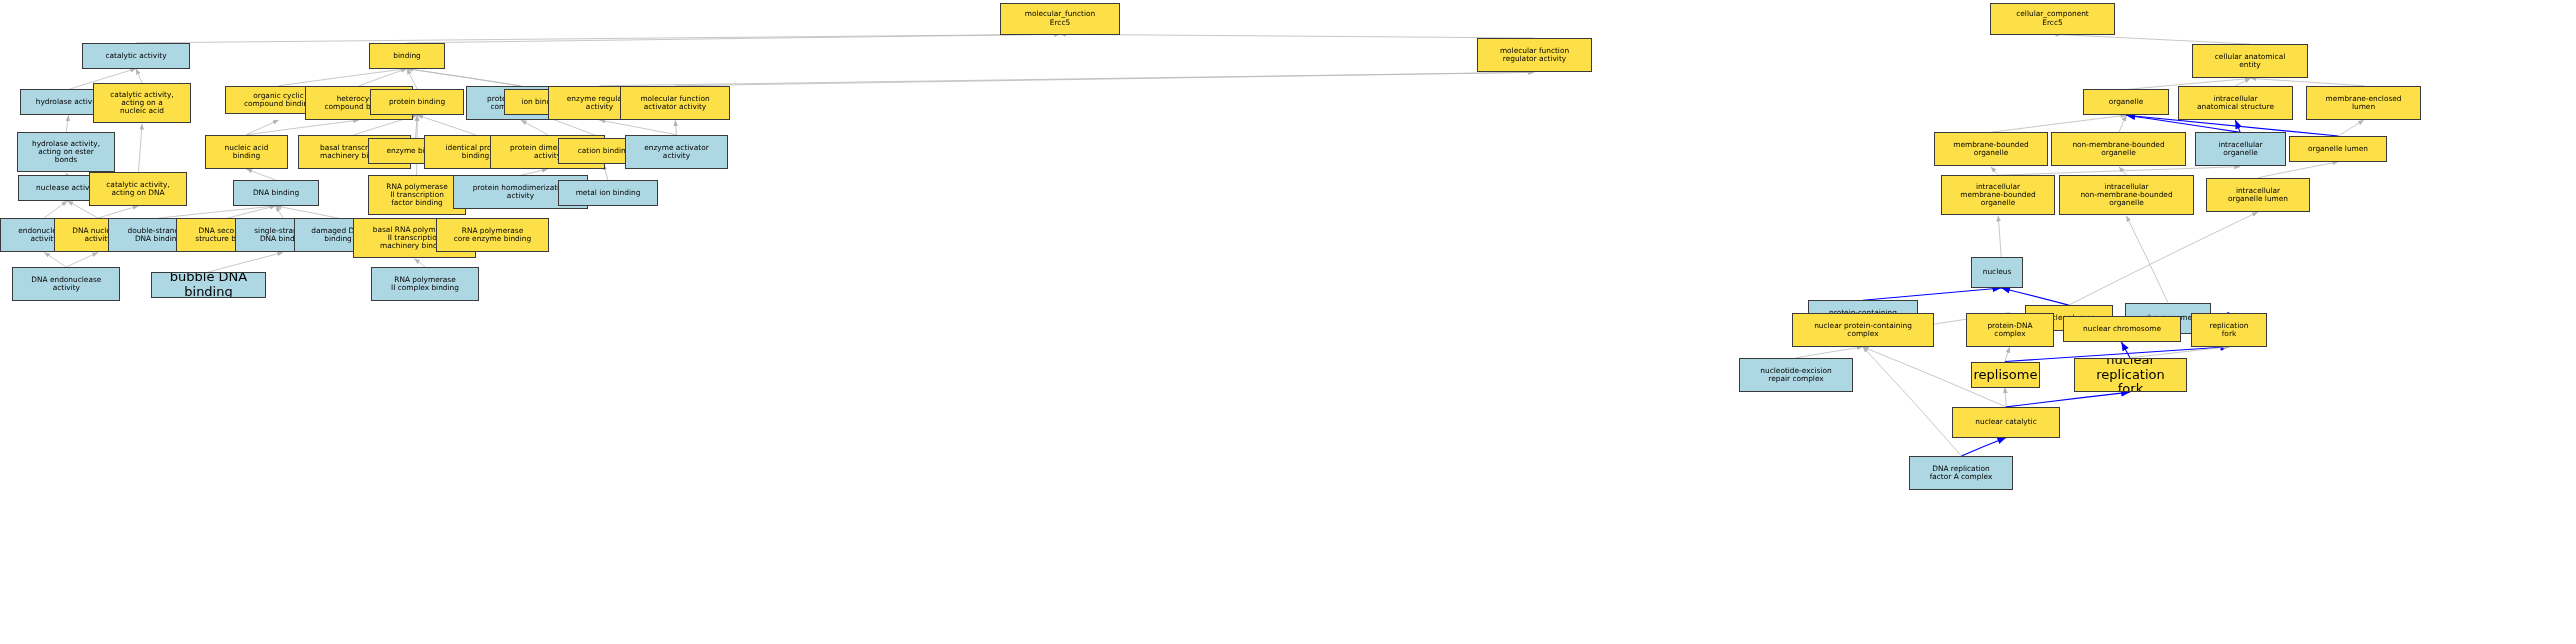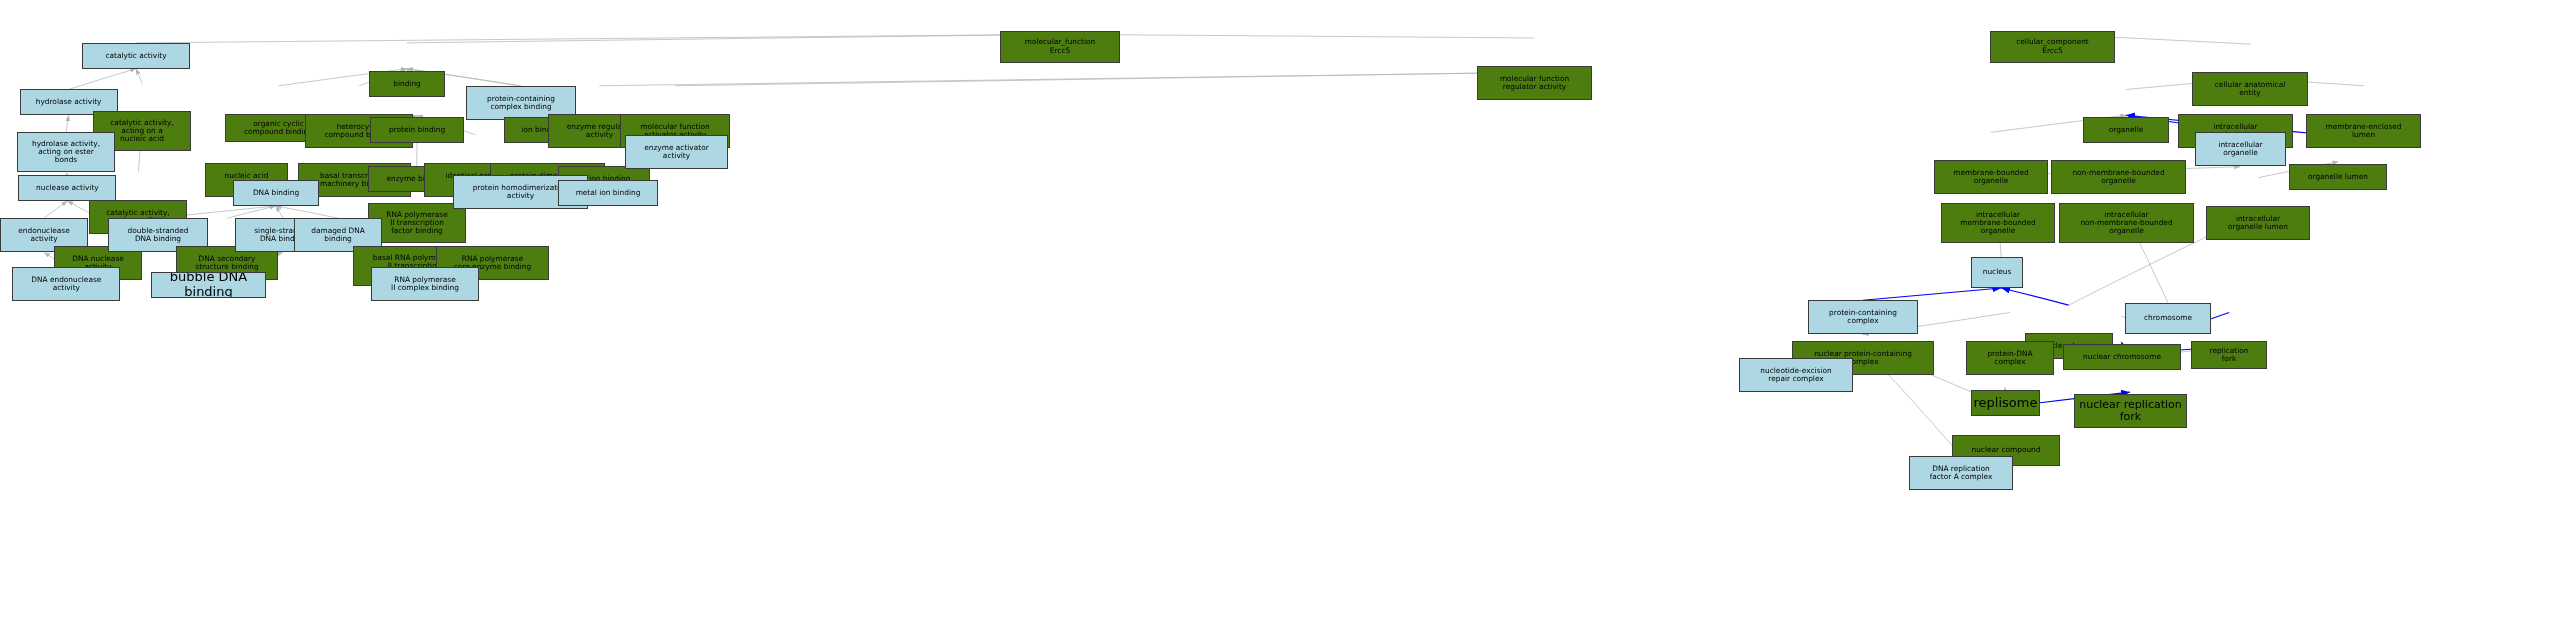--- a/index.html
+++ b/index.html
@@ -5,21 +5,21 @@
 <style>
   html,body{margin:0;padding:0;background:#ffffff;}
   #stage{position:relative;width:2576px;height:644px;background:#ffffff;
          font-family:"DejaVu Sans","Liberation Sans",sans-serif;overflow:hidden;}
   #edges{position:absolute;left:0;top:0;width:2576px;height:644px;pointer-events:none;}
   .node{position:absolute;box-sizing:border-box;border:0.8px solid #3a3a3a;
         background:#ffffff;display:flex;align-items:center;justify-content:center;
         text-align:center;line-height:1.12;color:#000;padding:0.6px 1.2px;overflow:hidden;}
   .node span{display:block;white-space:pre-line;}
   .blue1{background:#aed7e4;}
-  .root{background:#4d7c0f;margin-top:28px;}
+  .root{background:#fde047;}
 </style>
 </head>
 <body>
 
 <div id="stage">
   <svg id="edges" xmlns="http://www.w3.org/2000/svg" viewBox="0 0 4204 1051" width="2576" height="644">
     <defs>
       <marker id="ah-isa" markerWidth="9" markerHeight="9" refX="8" refY="3.2" orient="auto">
         <path d="M0,0 L8,3.2 L0,6.4 z" fill="#b4b4b4"></path>
       </marker>
@@ -386,37 +386,37 @@
         <span>nuclear protein-containing
 complex</span>
       </div>
       <div class="node root" style="left: 1966px; top: 313px; width: 88px; height: 34px; font-size: 7.4px;">
         <span>protein-DNA
 complex</span>
       </div>
       <div class="node root" style="left: 2063px; top: 316px; width: 118px; height: 26px; font-size: 7.4px;">
         <span>nuclear chromosome</span>
       </div>
-      <div class="node root" style="left: 2191px; top: 313px; width: 76px; height: 28px; font-size: 7.4px;">
+      <div class="node root" style="left: 2191px; top: 313px; width: 76px; height: 34px; font-size: 7.4px;">
         <span>replication
 fork</span>
       </div>
       <div class="node blue1" style="left: 1739px; top: 358px; width: 114px; height: 34px; font-size: 7.4px; justify-content: center;">
         <span>nucleotide-excision
 repair complex</span>
       </div>
       <div class="node root" style="left: 1971px; top: 362px; width: 69px; height: 26px; font-size: 13px;">
         <span>replisome</span>
       </div>
-      <div class="node root" style="left: 2074px; top: 366px; width: 113px; height: 34px; font-size: 11px;">
+      <div class="node root" style="left: 2074px; top: 358px; width: 113px; height: 34px; font-size: 13px;">
         <span>nuclear replication
 fork</span>
       </div>
       <div class="node root" style="left: 1952px; top: 407px; width: 108px; height: 31px; font-size: 7.4px;">
-        <span>nuclear compound</span>
+        <span>nuclear catalytic</span>
       </div>
       <div class="node blue1" style="left: 1909px; top: 456px; width: 104px; height: 34px; font-size: 7.4px;">
         <span>DNA replication
 factor A complex</span>
       </div>
     </div>
 </div>
 
 
 </body></html>

